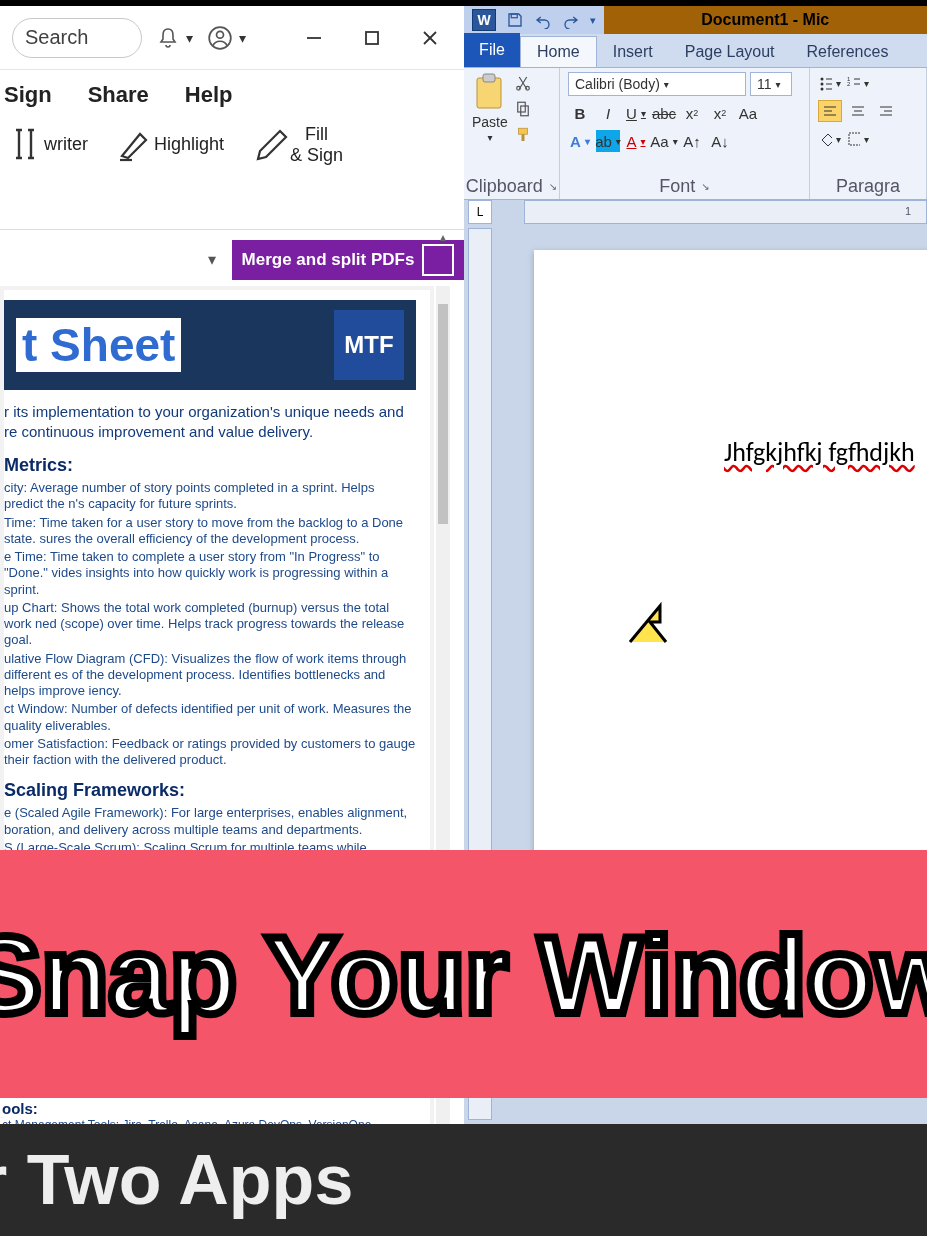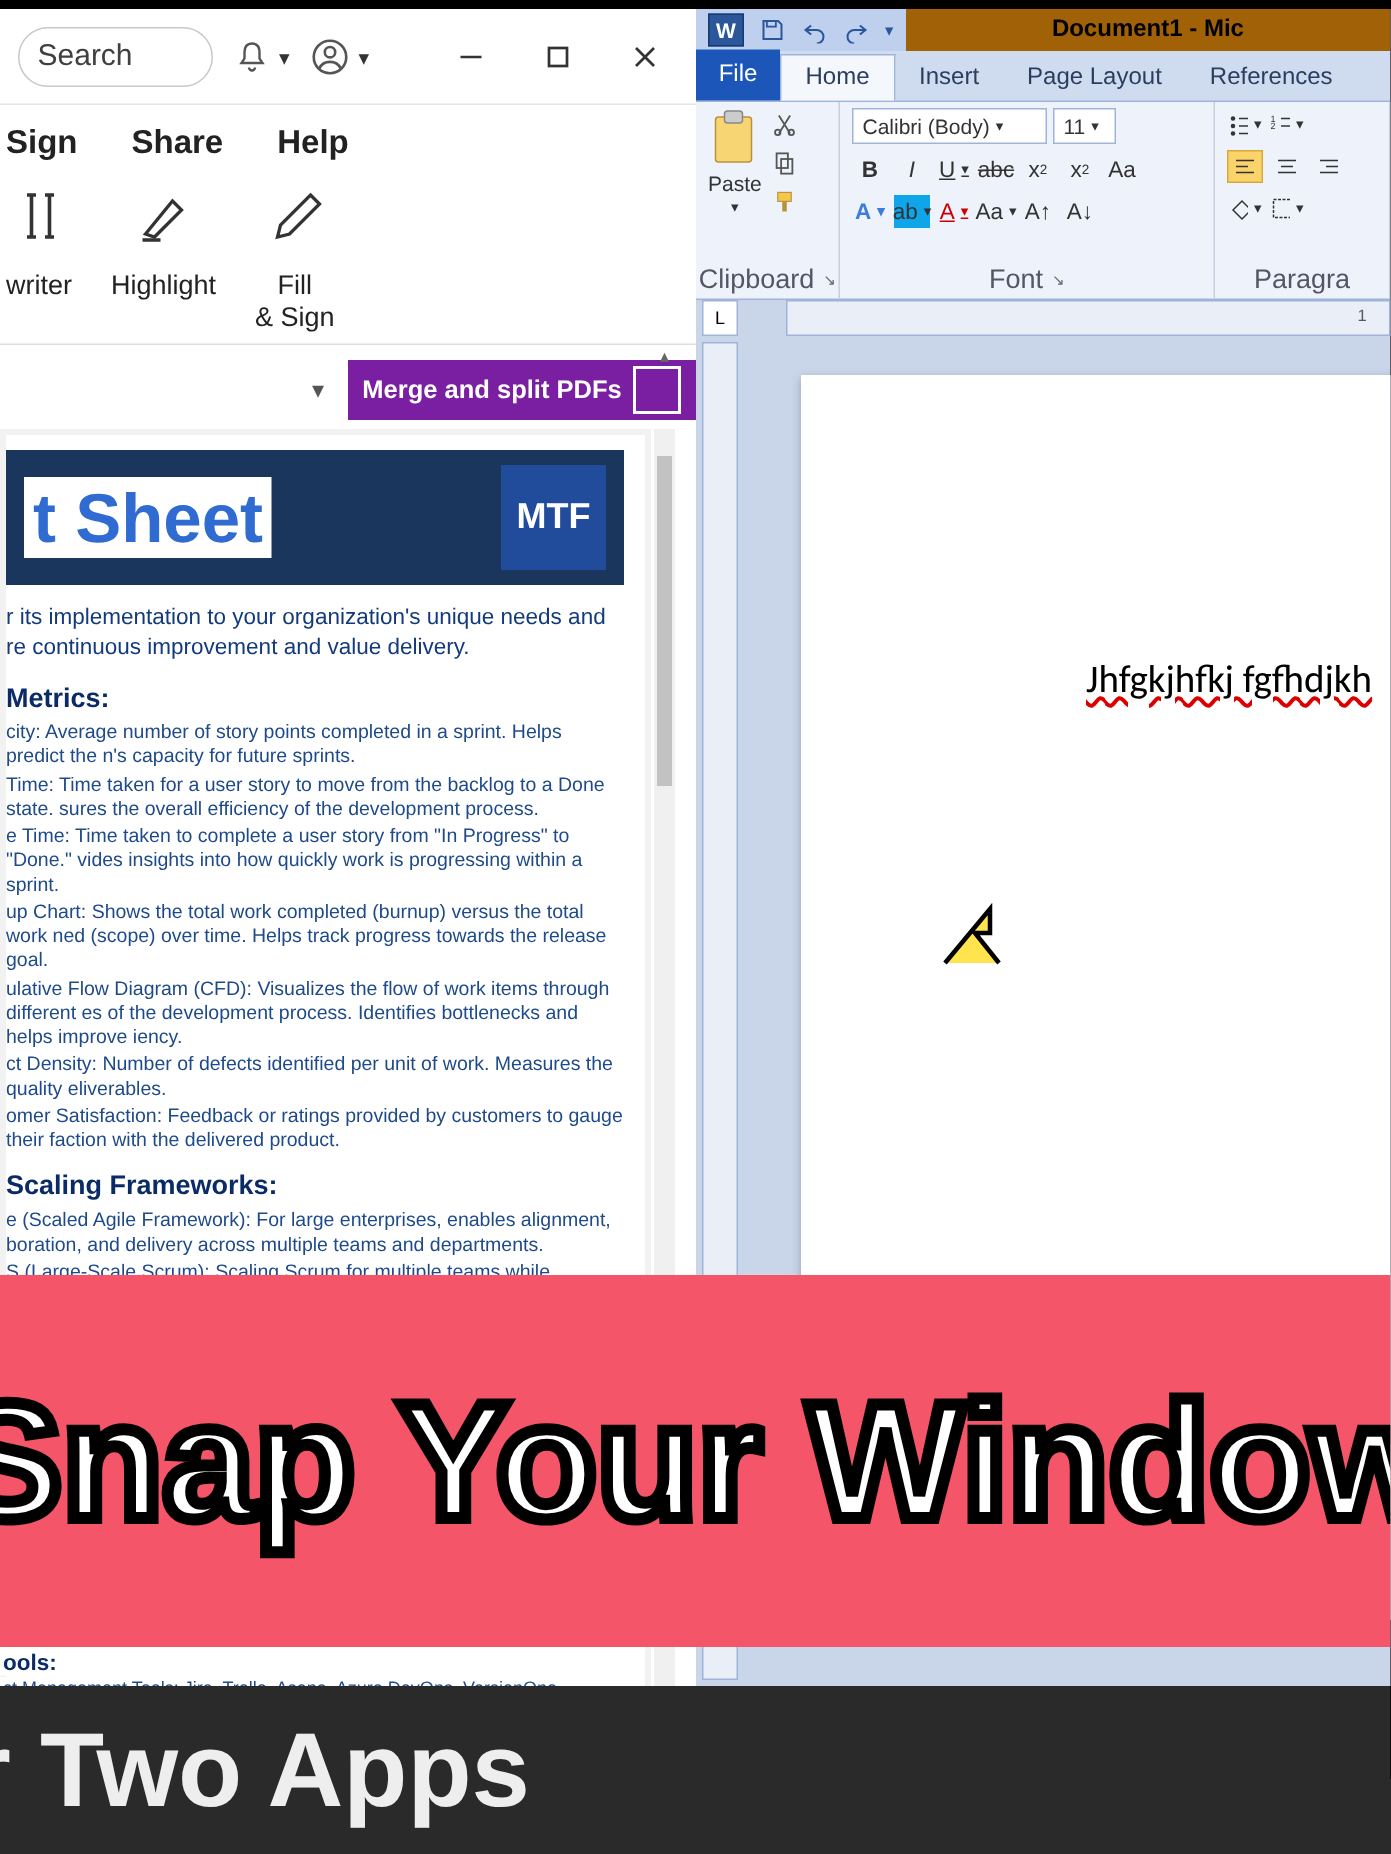--- a/index.html
+++ b/index.html
@@ -8,21 +8,21 @@
   
   .left-app { position:absolute; left:0; top:6px; width:464px; height:1118px; background:#fff; }
   .left-top { height:64px; display:flex; align-items:center; padding:0 12px; gap:14px; border-bottom:1px solid #e5e5e5; }
   .search-box { height:40px; flex:0 0 130px; border:1px solid #c8c8c8; border-radius:20px; display:flex; align-items:center; padding:0 12px; color:#404040; font-size:20px; }
   .icon-btn { display:flex; align-items:center; gap:4px; color:#5a5a5a; }
   .chev::after { content:"▾"; font-size:14px; margin-left:2px; color:#333; }
   .winbtn { width:44px; height:44px; display:flex; align-items:center; justify-content:center; }
 
   .left-menubar { height:50px; display:flex; align-items:center; gap:36px; padding-left:4px; font-size:22px; font-weight:600; color:#222; }
   .left-toolstrip { height:110px; display:flex; align-items:flex-start; gap:26px; padding:4px 8px 0 4px; border-bottom:1px solid #ddd; }
-  .tool { display:flex; flex-direction:column; align-items:center; font-size:18px; color:#222; gap:16px; }
+  .tool { display:flex; align-items:center; font-size:18px; color:#222; gap:0; }
   .tool svg { width:40px; height:40px; }
 
   .purple-banner { position:absolute; right:0; top:234px; width:232px; height:40px; background:#7b1fa2; color:#fff; display:flex; align-items:center; justify-content:center; font-size:17px; font-weight:600; }
   .purple-banner::after { content:""; width:28px; height:28px; border:2px solid #fff; margin-left:8px; }
   .banner-drop { position:absolute; left:208px; top:244px; font-size:16px; color:#555; }
 
   .doc-pane { position:absolute; left:0; top:280px; right:30px; bottom:0; overflow:hidden; background:#f2f2f2; padding:4px; }
   .doc-page { background:#fff; height:100%; padding:10px 14px 10px 0; color:#0b2e6e; }
   .doc-header { background:#1a365d; height:90px; display:flex; align-items:center; justify-content:space-between; padding:0 12px; margin-bottom:12px; }
   .doc-header h1 { color:#1f50a8; font-size:46px; font-weight:800; }
@@ -160,21 +160,21 @@
         <div class="mtf-badge">MTF</div>
       </div>
       <p class="doc-intro">r its implementation to your organization's unique needs and re continuous improvement and value delivery.</p>
 
       <div class="sect">Metrics:</div>
       <p class="item">city: Average number of story points completed in a sprint. Helps predict the n's capacity for future sprints.</p>
       <p class="item">Time: Time taken for a user story to move from the backlog to a Done state. sures the overall efficiency of the development process.</p>
       <p class="item">e Time: Time taken to complete a user story from "In Progress" to "Done." vides insights into how quickly work is progressing within a sprint.</p>
       <p class="item">up Chart: Shows the total work completed (burnup) versus the total work ned (scope) over time. Helps track progress towards the release goal.</p>
       <p class="item">ulative Flow Diagram (CFD): Visualizes the flow of work items through different es of the development process. Identifies bottlenecks and helps improve iency.</p>
-      <p class="item">ct Density: Number of defects identified per unit of work. Measures the quality eliverables.</p>
+      <p class="item">ct Window: Number of defects identified per unit of work. Measures the quality eliverables.</p>
       <p class="item">omer Satisfaction: Feedback or ratings provided by customers to gauge their faction with the delivered product.</p>
 
       <div class="sect">Scaling Frameworks:</div>
       <p class="item">e (Scaled Agile Framework): For large enterprises, enables alignment, boration, and delivery across multiple teams and departments.</p>
       <p class="item">S (Large-Scale Scrum): Scaling Scrum for multiple teams while maintaining the principles of simplicity and transparency.</p>
       <p class="item">us: Framework to scale Scrum by defining additional roles, events, and artifacts arge product development.</p>
       <p class="item">plined Agile (DA): A toolkit that provides process guidelines based on Agile and</p>
     </div>
   </div>
 </div>
@@ -234,21 +234,21 @@
               <rect x="10" y="11" width="4" height="9" fill="#b8923a"></rect>
             </svg>
         </div>
       </div>
       <div class="rgroup-label dlg">Clipboard</div>
     </div>
 
     <div class="rgroup" style="width:250px">
       <div>
         <div class="font-row">
-          <div class="combo dd" style="width:130px">Calibri (Body)</div>
+          <div class="combo dd" style="width:178px">Calibri (Body)</div>
           <div class="combo dd" style="width:42px">11</div>
         </div>
         <div class="font-row">
           <div class="font-btn" style="font-weight:bold">B</div>
           <div class="font-btn" style="font-style:italic">I</div>
           <div class="font-btn dd" style="text-decoration:underline">U</div>
           <div class="font-btn" style="text-decoration:line-through">abc</div>
           <div class="font-btn">x<sub style="font-size:9px">2</sub></div>
           <div class="font-btn">x<sup style="font-size:9px">2</sup></div>
           <div class="font-btn">Aa</div>

